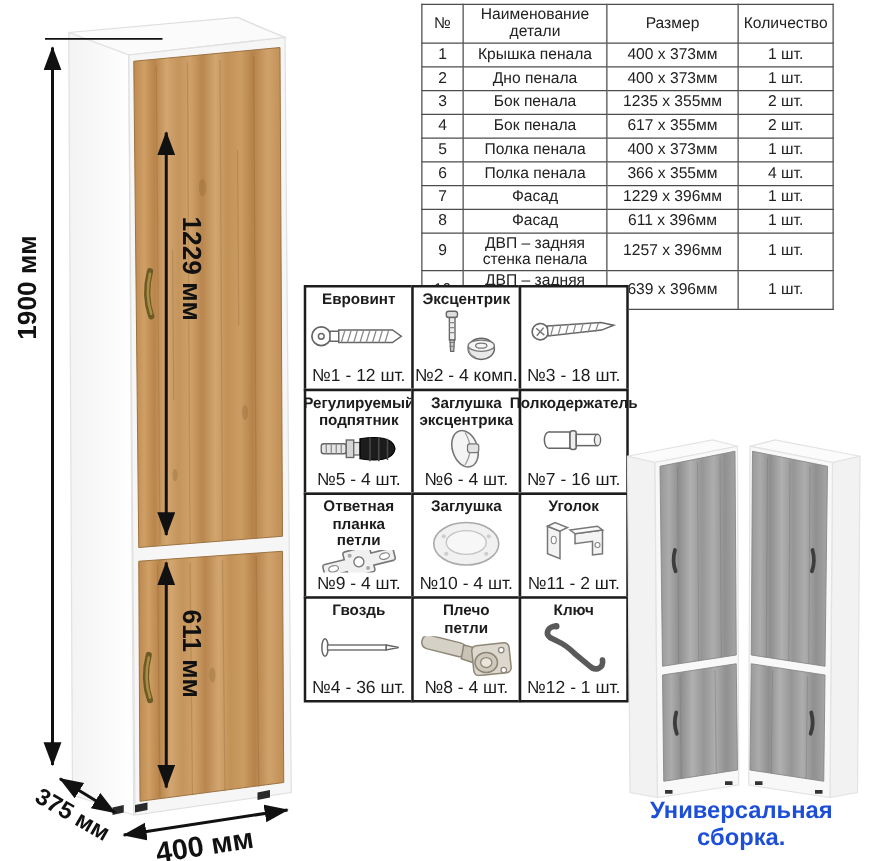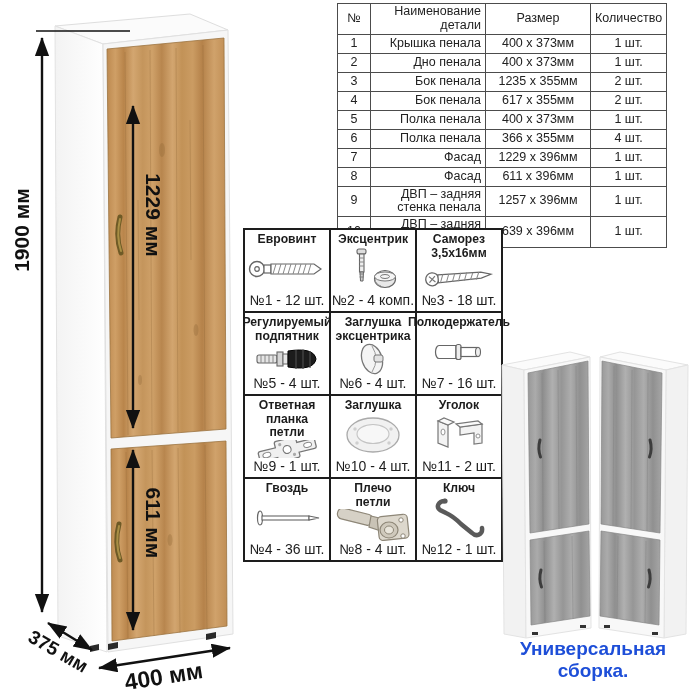--- a/index.html
+++ b/index.html
@@ -4,21 +4,21 @@
 <style>
   html,body{margin:0;padding:0;background:#fff;}
   .stage{position:relative;width:700px;height:689px;background:#ffffff;overflow:hidden;
          font-family:"Liberation Sans", sans-serif;color:#1c1c1c;}
 
   
   .parts-table{position:absolute;left:337px;top:3px;border-collapse:collapse;
                font-size:12.5px;line-height:1.1;color:#222;background:#fff;}
   .parts-table td{border:1.6px solid #4c4c4c;padding:1px 4px;height:16px;vertical-align:middle;}
   .parts-table .c-num{width:24px;text-align:center;}
-  .parts-table .c-name{width:106px;text-align:right;}
+  .parts-table .c-name{width:106px;text-align:center;}
   .parts-table .c-size{width:96px;text-align:center;}
   .parts-table .c-qty{width:66px;text-align:center;}
 
   
   .hw{position:absolute;left:243px;top:228px;}
   .hw-row{display:flex;}
   .hw-cell{width:88px;height:85px;border:2px solid #1d1d1d;margin:0 -2px -2px 0;
            box-sizing:border-box;background:#fff;display:flex;flex-direction:column;
            align-items:center;justify-content:space-between;padding:2px 8px 3px;}
   .hw-head{font-weight:bold;font-size:12.2px;text-align:center;line-height:1.12;padding-top:1px;}
@@ -250,21 +250,20 @@
               </g>
           <ellipse cx="41" cy="31" rx="10.5" ry="8.5" fill="#e8e8e8" stroke="#666" stroke-width="1.2"></ellipse>
           <ellipse cx="41" cy="28.5" rx="10.5" ry="4.5" fill="#f5f5f5" stroke="#777" stroke-width="1"></ellipse>
           <ellipse cx="41" cy="28.5" rx="4.5" ry="2" fill="none" stroke="#777" stroke-width="1"></ellipse>
           <path d="M31,31 q0,5 6,7" fill="none" stroke="#999" stroke-width="1"></path>
             </svg>
           </div>
         <div class="hw-label">№2 - 4 комп.</div>
       </div>
       <div class="hw-cell">
-        <div class="hw-head">Саморез 3,5х16мм</div>
         <div class="hw-icon">
             <svg width="72" height="26" viewBox="0 0 72 26">
           <g transform="rotate(-5 36 13)">
             <circle cx="9" cy="14" r="6.5" fill="#fff" stroke="#666" stroke-width="1.3"></circle>
             <path d="M6,11 l6,6 M12,11 l-6,6" stroke="#777" stroke-width="1.2"></path>
             <path d="M15,10 L58,11 L68,14 L58,17 L15,18 Z" fill="#fff" stroke="#666" stroke-width="1.2"></path>
             <g stroke="#888" stroke-width="1">
               <path d="M20,10 l-3,8"></path>
                   <path d="M26,10 l-3,8"></path>
                   <path d="M32,10 l-3,8"></path>
@@ -338,21 +337,21 @@
           <g transform="rotate(-14 33 18)">
             <path d="M6,14 H22 V10 Q22,8 24,8 H42 Q44,8 44,10 V14 H60 Q62,14 62,16 V22 Q62,24 60,24 H44 V27 Q44,29 42,29 H24 Q22,29 22,27 V24 H6 Q4,24 4,22 V16 Q4,14 6,14 Z" fill="#f0f0f0" stroke="#777" stroke-width="1.3"></path>
             <circle cx="33" cy="18.5" r="4" fill="#fff" stroke="#777" stroke-width="1.1"></circle>
             <ellipse cx="12" cy="19" rx="4" ry="2.5" fill="#fff" stroke="#888" stroke-width="1"></ellipse>
             <ellipse cx="54" cy="19" rx="4" ry="2.5" fill="#fff" stroke="#888" stroke-width="1"></ellipse>
             <circle cx="27" cy="12" r="1.6" fill="#aaa"></circle>
                 <circle cx="39" cy="25" r="1.6" fill="#aaa"></circle>
           </g>
             </svg>
           </div>
-        <div class="hw-label">№9 - 1 шт.</div>
+        <div class="hw-label">№9 - 4 шт.</div>
       </div>
       <div class="hw-cell">
         <div class="hw-head">Заглушка</div>
         <div class="hw-icon">
             <svg width="60" height="40" viewBox="0 0 60 40">
           <ellipse cx="30" cy="20" rx="26" ry="17" fill="#f1f1f1" stroke="#aaa" stroke-width="1.3"></ellipse>
           <ellipse cx="30" cy="19" rx="16" ry="9.5" fill="#f7f7f7" stroke="#c4c4c4" stroke-width="1.1"></ellipse>
           <circle cx="12" cy="14" r="1.7" fill="#cfcfcf"></circle>
               <circle cx="48" cy="14" r="1.7" fill="#cfcfcf"></circle>
           <circle cx="14" cy="28" r="1.7" fill="#cfcfcf"></circle>

